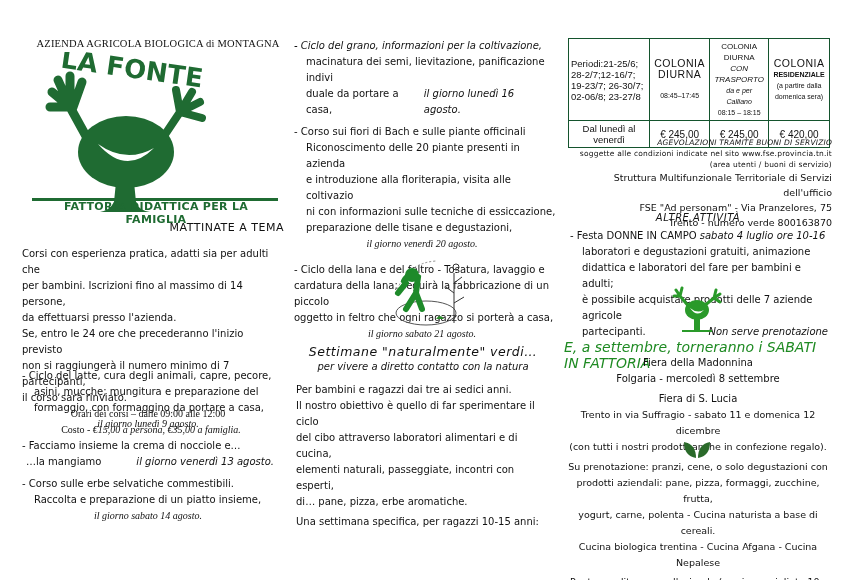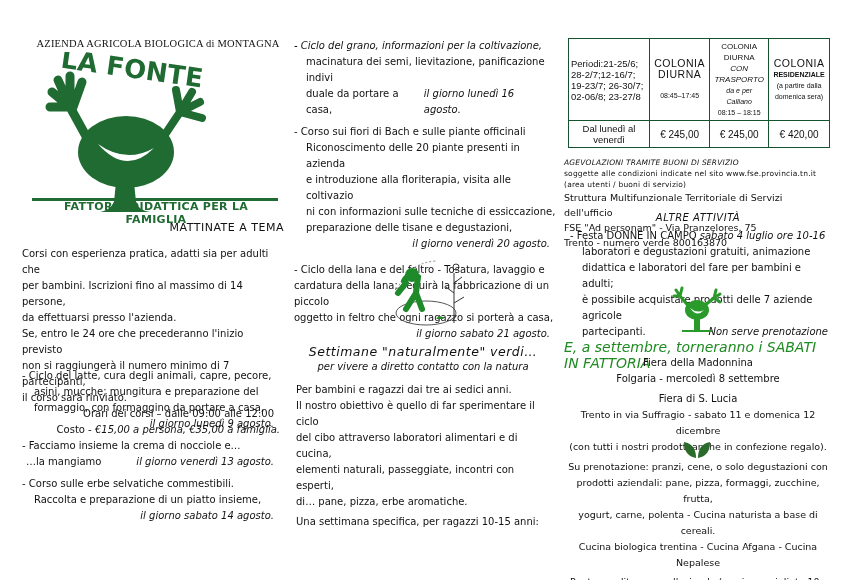--- a/index.html
+++ b/index.html
@@ -4,21 +4,21 @@
 <style>
   html, body { margin:0; padding:0; background:#ffffff; }
   body { width:841px; height:580px; position:relative; overflow:hidden;
          font-family:"DejaVu Sans", sans-serif; color:#111; font-size:10px; }
   .col { position:absolute; top:0; height:580px; }
   #col1 { left:12px; width:272px; }
   #col2 { left:290px; width:266px; }
   #col3 { left:564px; width:268px; }
   .p { margin:0; line-height:16px; font-size:10px; }
   .it { font-style:italic; }
-  .right { text-align:right; }
+  .right { text-align:center;font-family:Liberation Serif, serif; }
   .indent { padding-left:12px; }
 
   
   #company { position:absolute; top:38px; left:16px; width:260px; text-align:center; font-size:10.5px; letter-spacing:0.2px;font-family:Liberation Serif, serif; }
   #logo { position:absolute; top:52px; left:18px; width:250px; height:160px; }
   #logo-sub { position:absolute; top:200px; left:20px; width:248px; text-align:center; color:#1f6b32; font-weight:bold; font-size:11px; letter-spacing:0.3px; }
   #logo-bar { position:absolute; top:198px; left:20px; width:246px; height:3px; background:#1f6b32; }
   #mattinate-title { position:absolute; top:221px; left:0; width:272px; text-align:right; font-size:11px; letter-spacing:0.5px; }
   #mattinate-body { position:absolute; top:246px; left:10px; width:262px; }
   #course-list1 { position:absolute; top:368px; left:10px; width:262px; }
@@ -31,21 +31,21 @@
   #settimane-sub { position:absolute; top:361px; left:0; width:266px; text-align:center; font-size:10px; font-style:italic; }
   #settimane-body { position:absolute; top:382px; left:6px; width:258px; }
 
   
   #price-table { position:absolute; top:38px; left:4px; width:262px; border-collapse:collapse; font-family:"Liberation Sans", sans-serif; }
   #price-table td { border:1px solid #14532d; text-align:center; vertical-align:middle; padding:2px 2px; line-height:11px; }
   .periodi { text-align:left !important; font-size:9.5px; width:76px; }
   .col-h { font-size:10.5px; letter-spacing:0.5px; }
   .tiny { font-size:7px; }
   .price { font-size:10px; height:18px; }
-  #agev { position:absolute; top:137px; left:0; width:268px; text-align:left;margin-top:20px; }
+  #agev { position:absolute; top:137px; left:0; width:268px; text-align:right; }
   #agev .small { font-size:7.5px; line-height:11px; margin:0; letter-spacing:0.2px; }
   #agev .med { font-size:9.5px; line-height:15px; margin:0; }
   #altre { position:absolute; top:212px; left:0; width:268px; text-align:center; font-style:italic; font-size:10px; letter-spacing:0.5px; }
   #festa { position:absolute; top:228px; left:6px; width:262px; }
   #tree-small { position:absolute; top:284px; left:108px; width:50px; height:50px; }
   #sabati { position:absolute; top:339px; left:0; width:268px; text-align:left; color:#1e8a22; font-size:14px;font-style:italic; }
   #saremo { position:absolute; top:355px; left:0; width:268px; text-align:center; }
   #leaf { position:absolute; top:440px; left:118px; width:30px; height:20px; }
   #prenot { position:absolute; top:459px; left:0; width:268px; text-align:center; }
 </style>

